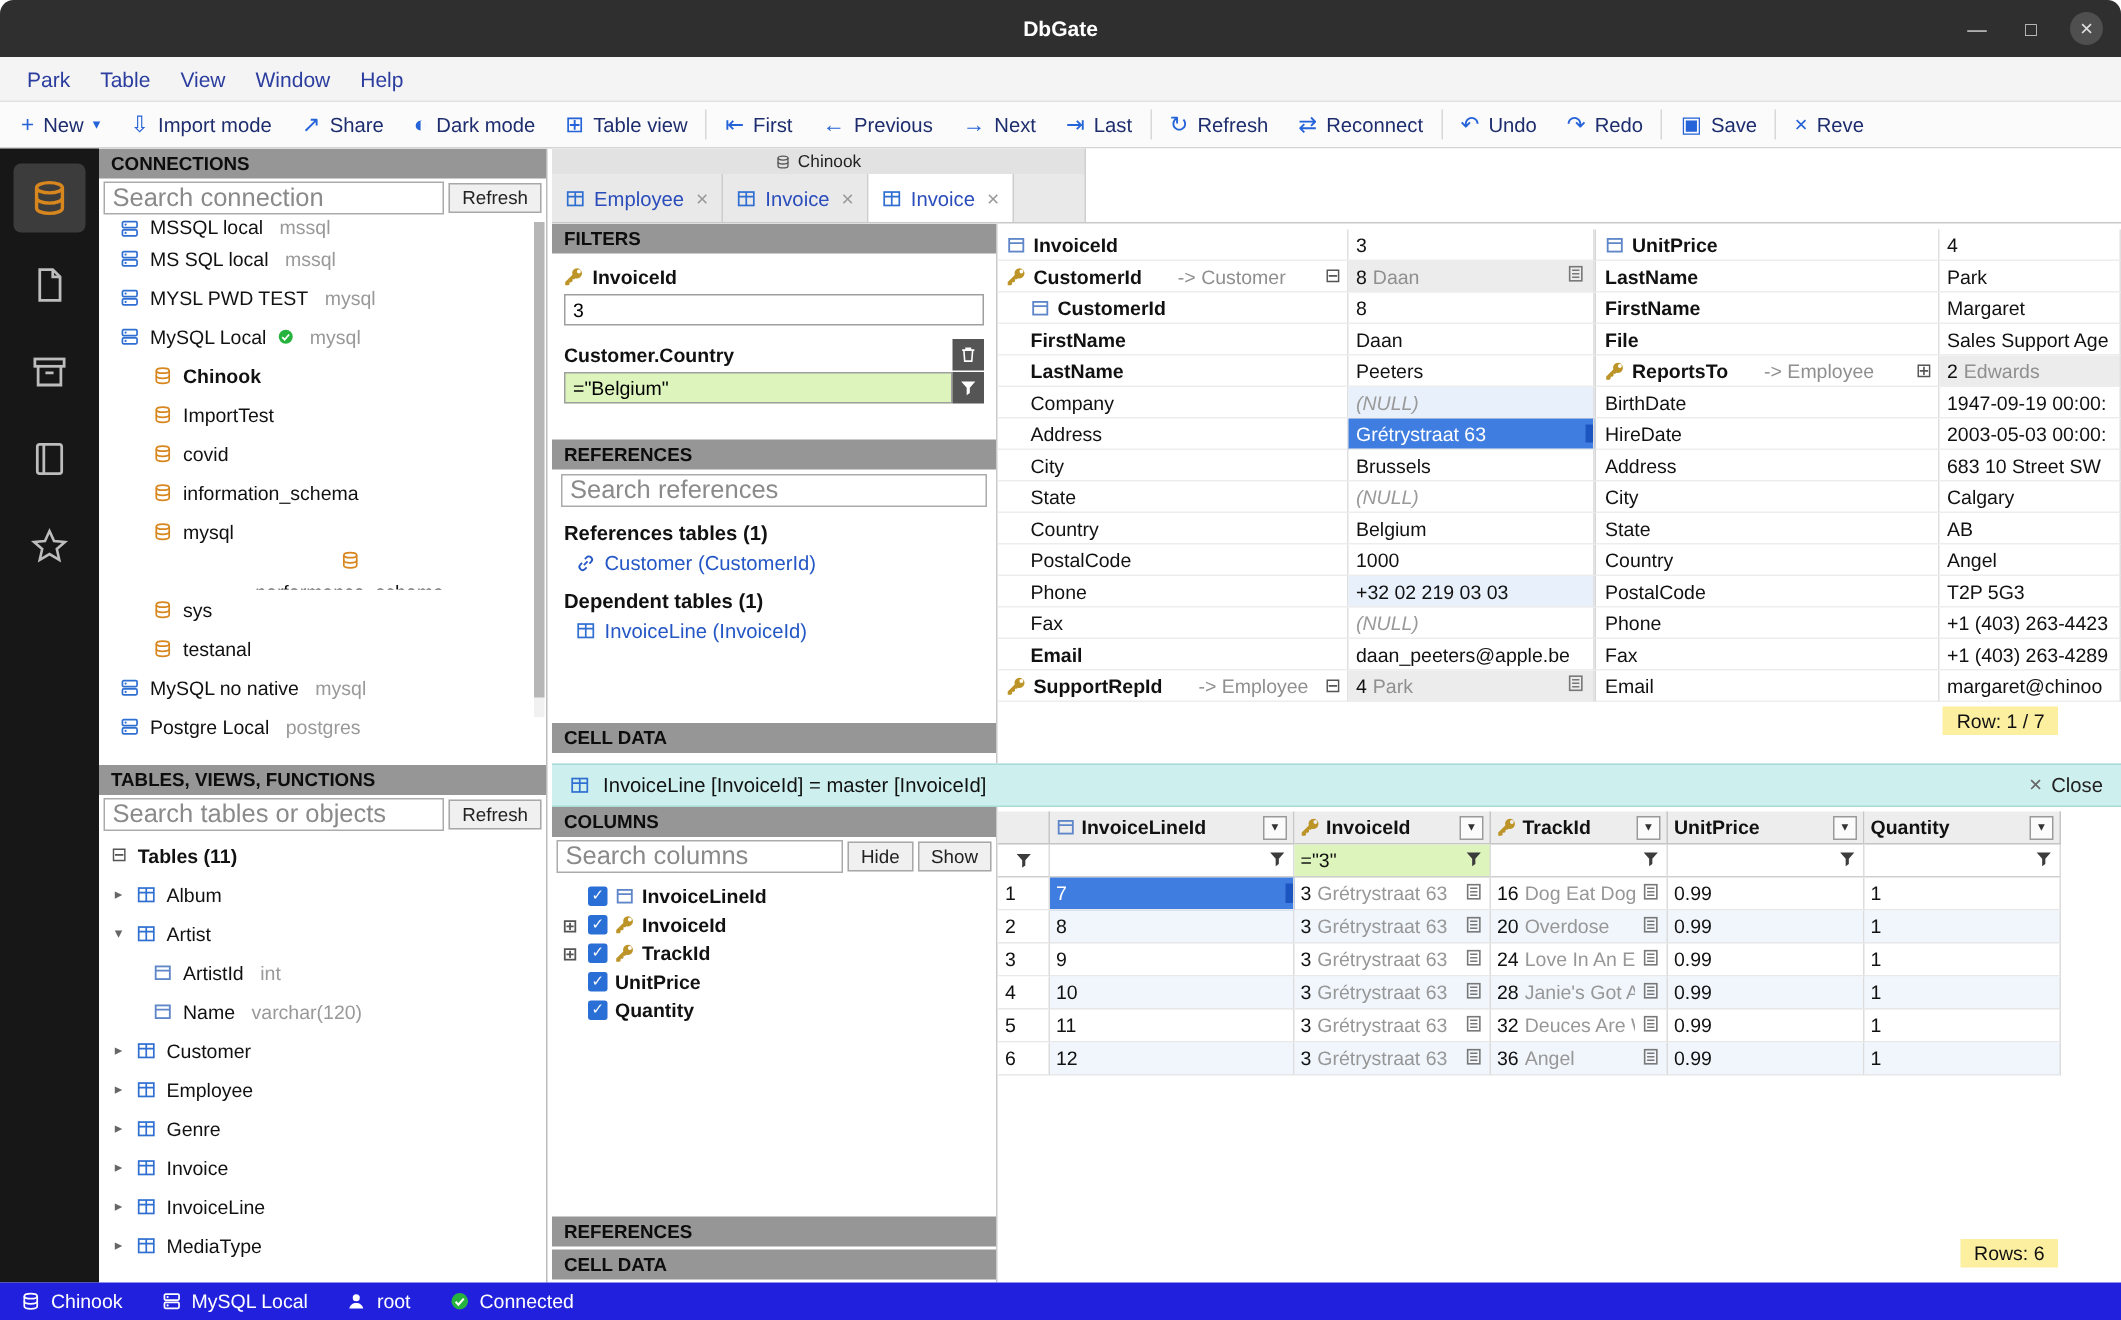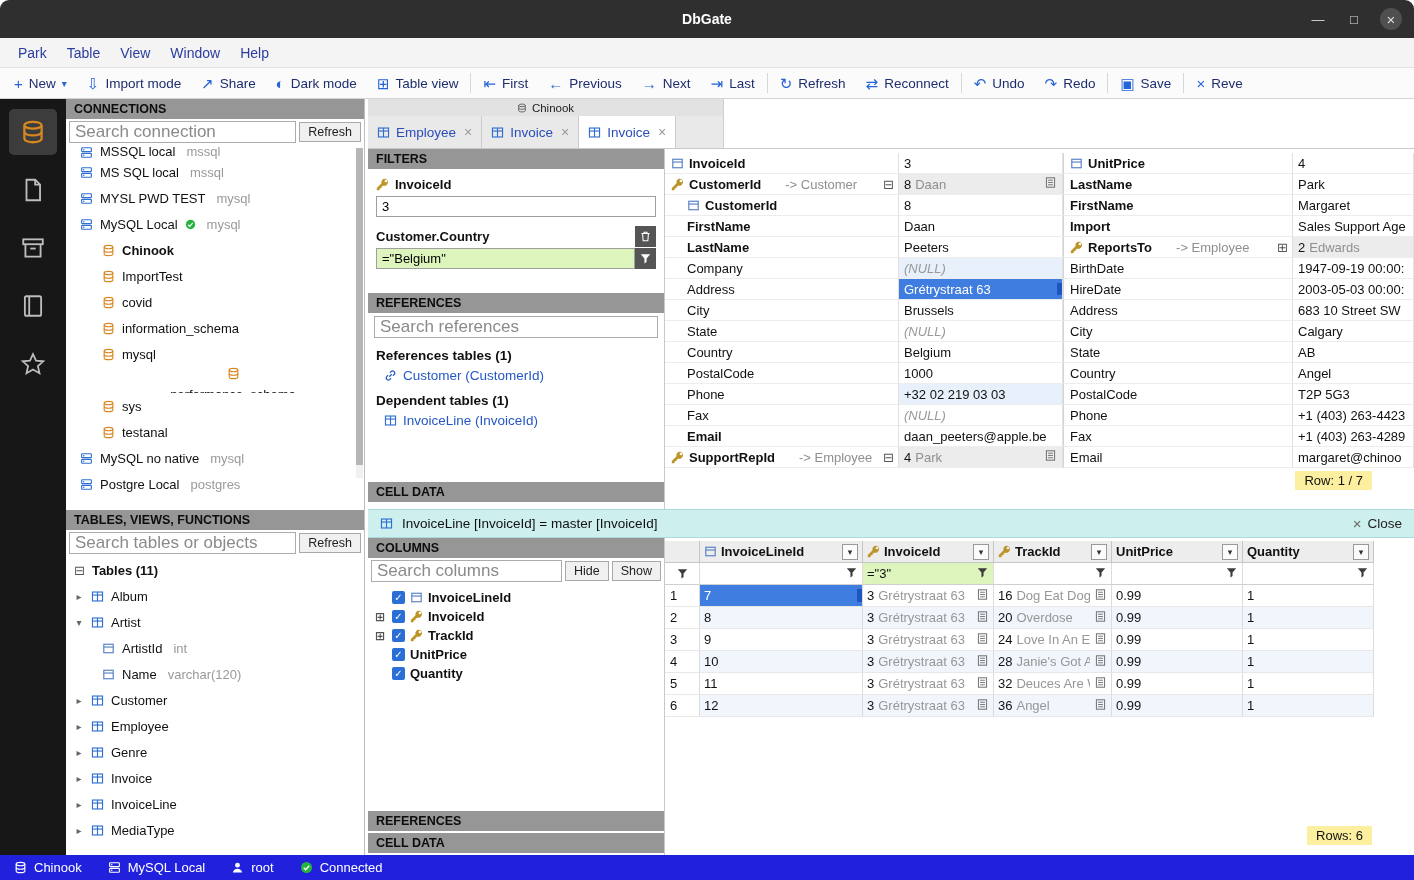--- a/index.html
+++ b/index.html
@@ -753,21 +753,21 @@
           <div class="f-value" data-name="form-value-firstname">
             <span class="val" data-name="field-value">Margaret</span>
           </div>
           <div class="f-label ind" data-name="form-label-firstname">
             <span class="b" data-name="field-name">FirstName</span>
           </div>
           <div class="f-value" data-name="form-value-firstname">
             <span class="val" data-name="field-value">Daan</span>
           </div>
           <div class="f-label pair2" data-name="form-label-title">
-            <span class="b" data-name="field-name">Import</span>
+            <span class="b" data-name="field-name">File</span>
           </div>
           <div class="f-value" data-name="form-value-title">
             <span class="val" data-name="field-value">Sales Support Age</span>
           </div>
           <div class="f-label ind" data-name="form-label-lastname">
             <span class="b" data-name="field-name">LastName</span>
           </div>
           <div class="f-value" data-name="form-value-lastname">
             <span class="val" data-name="field-value">Peeters</span>
           </div>

